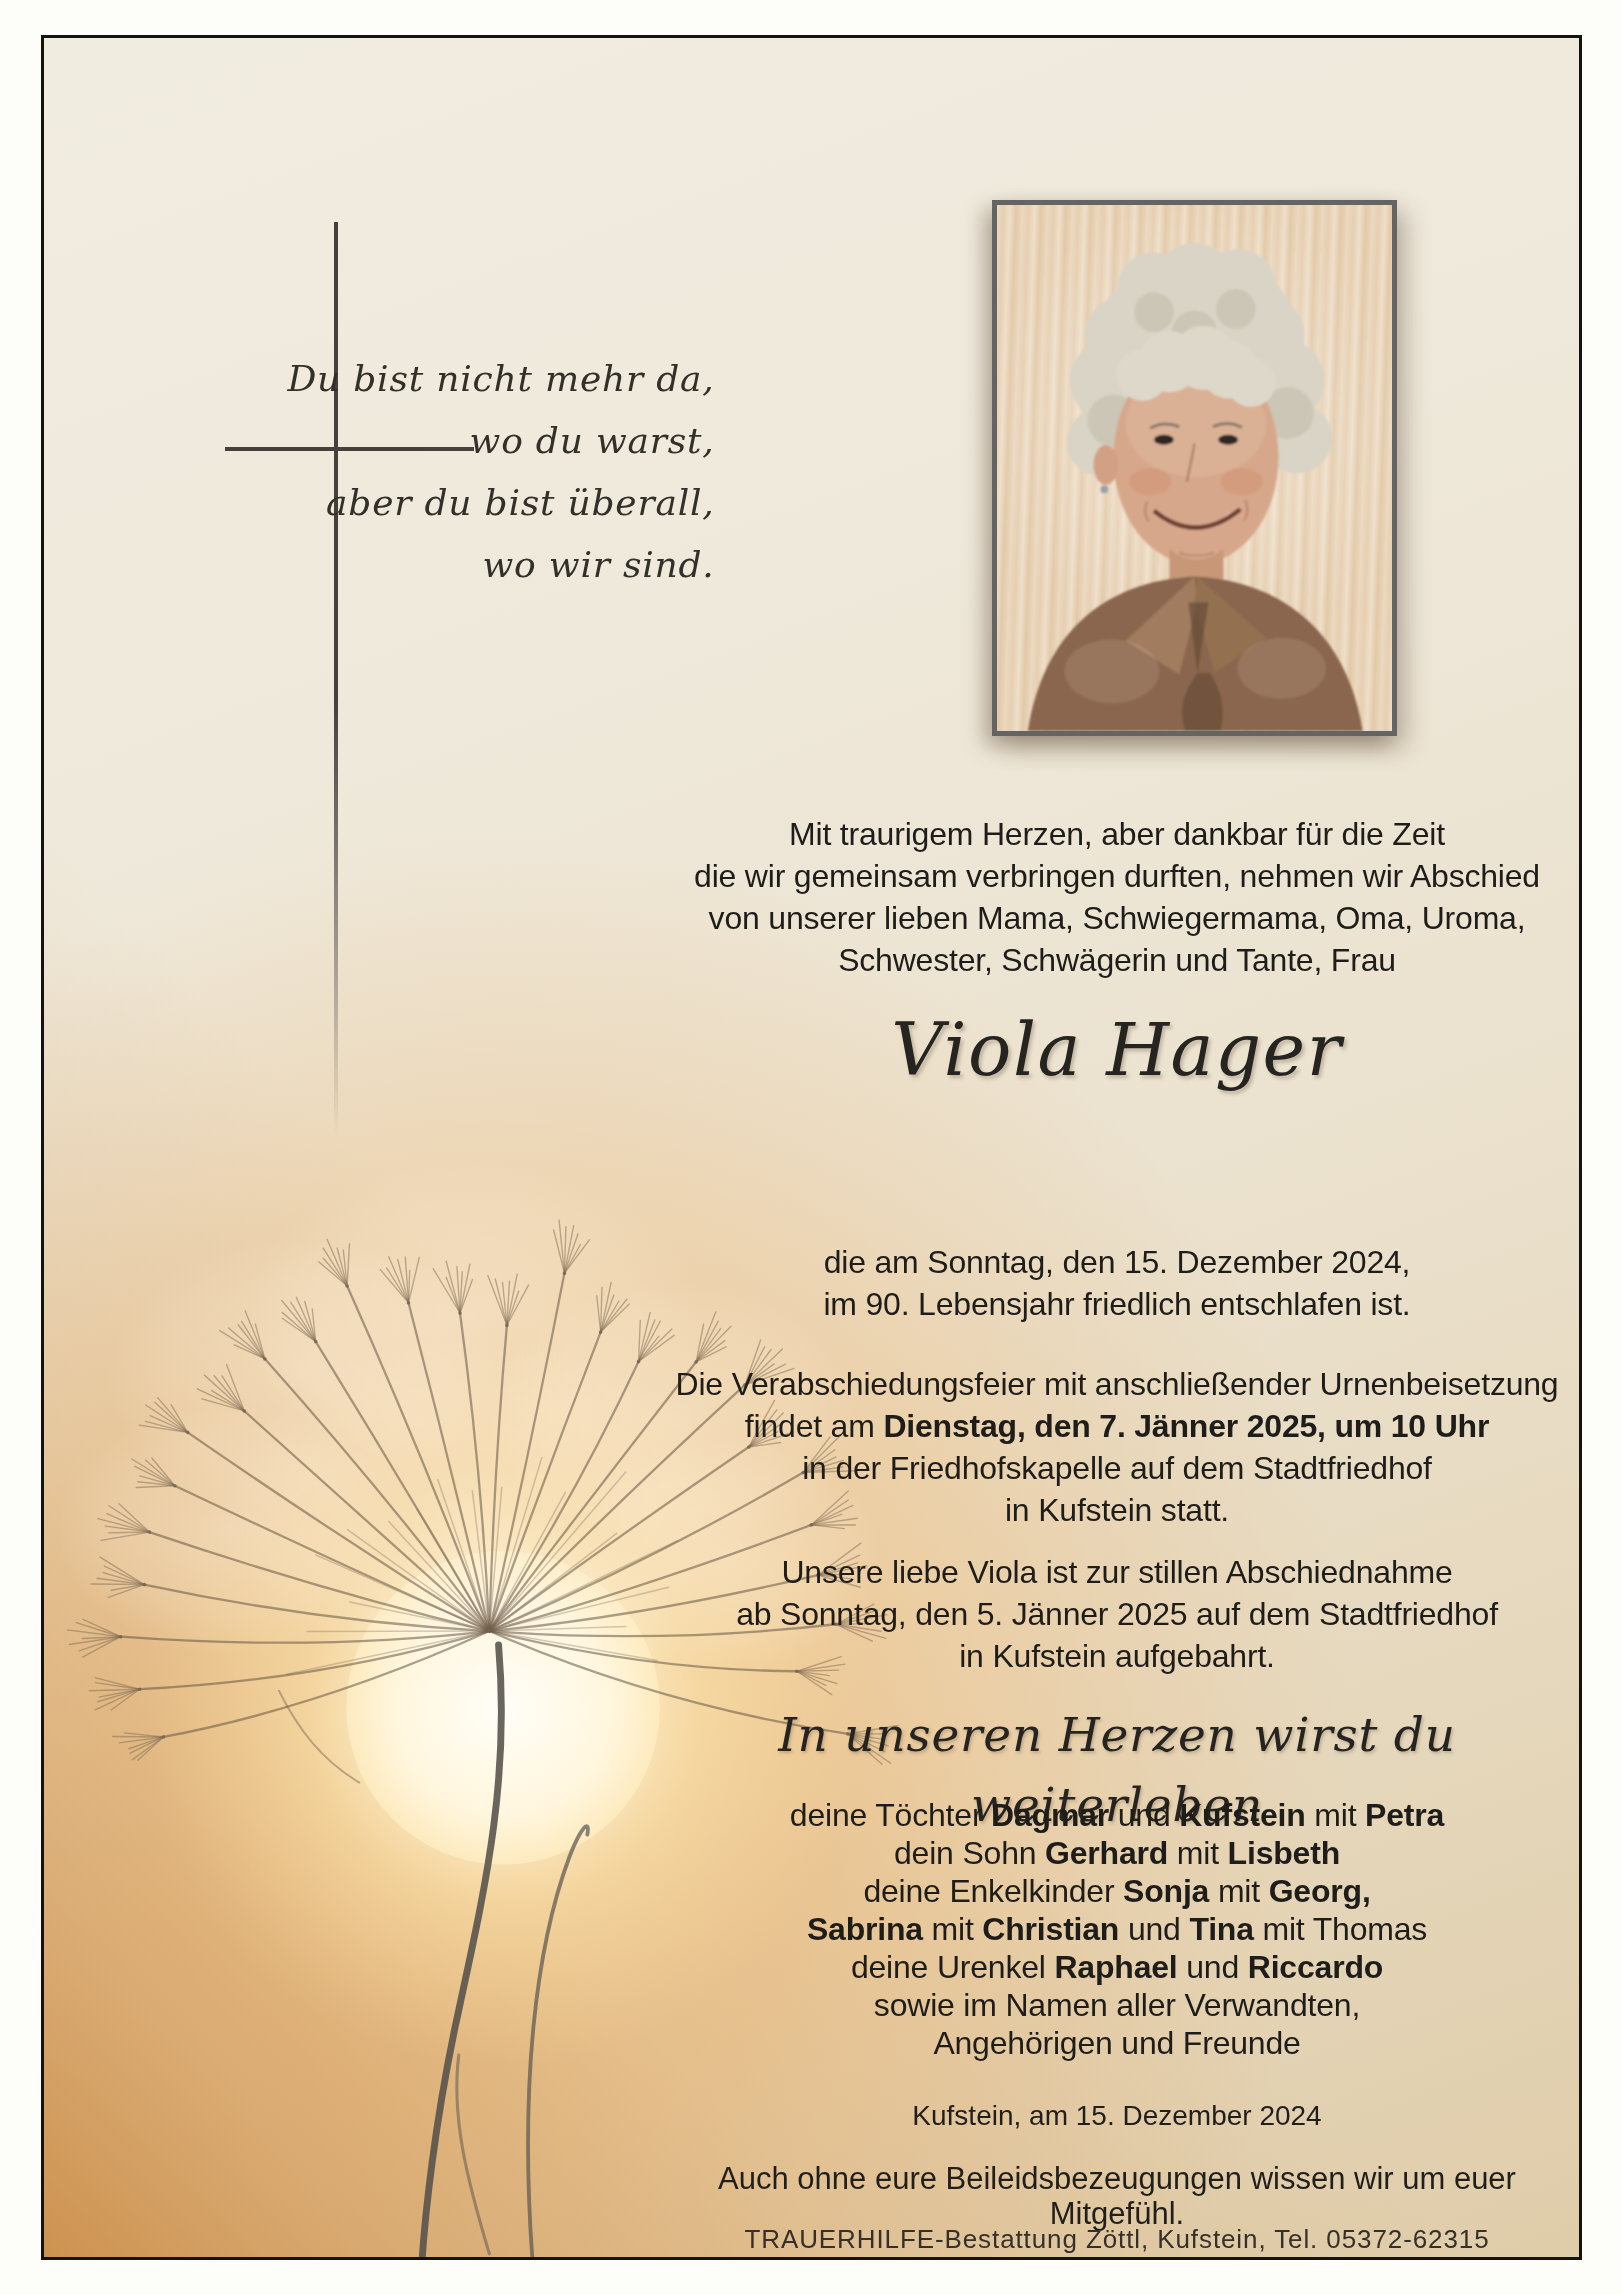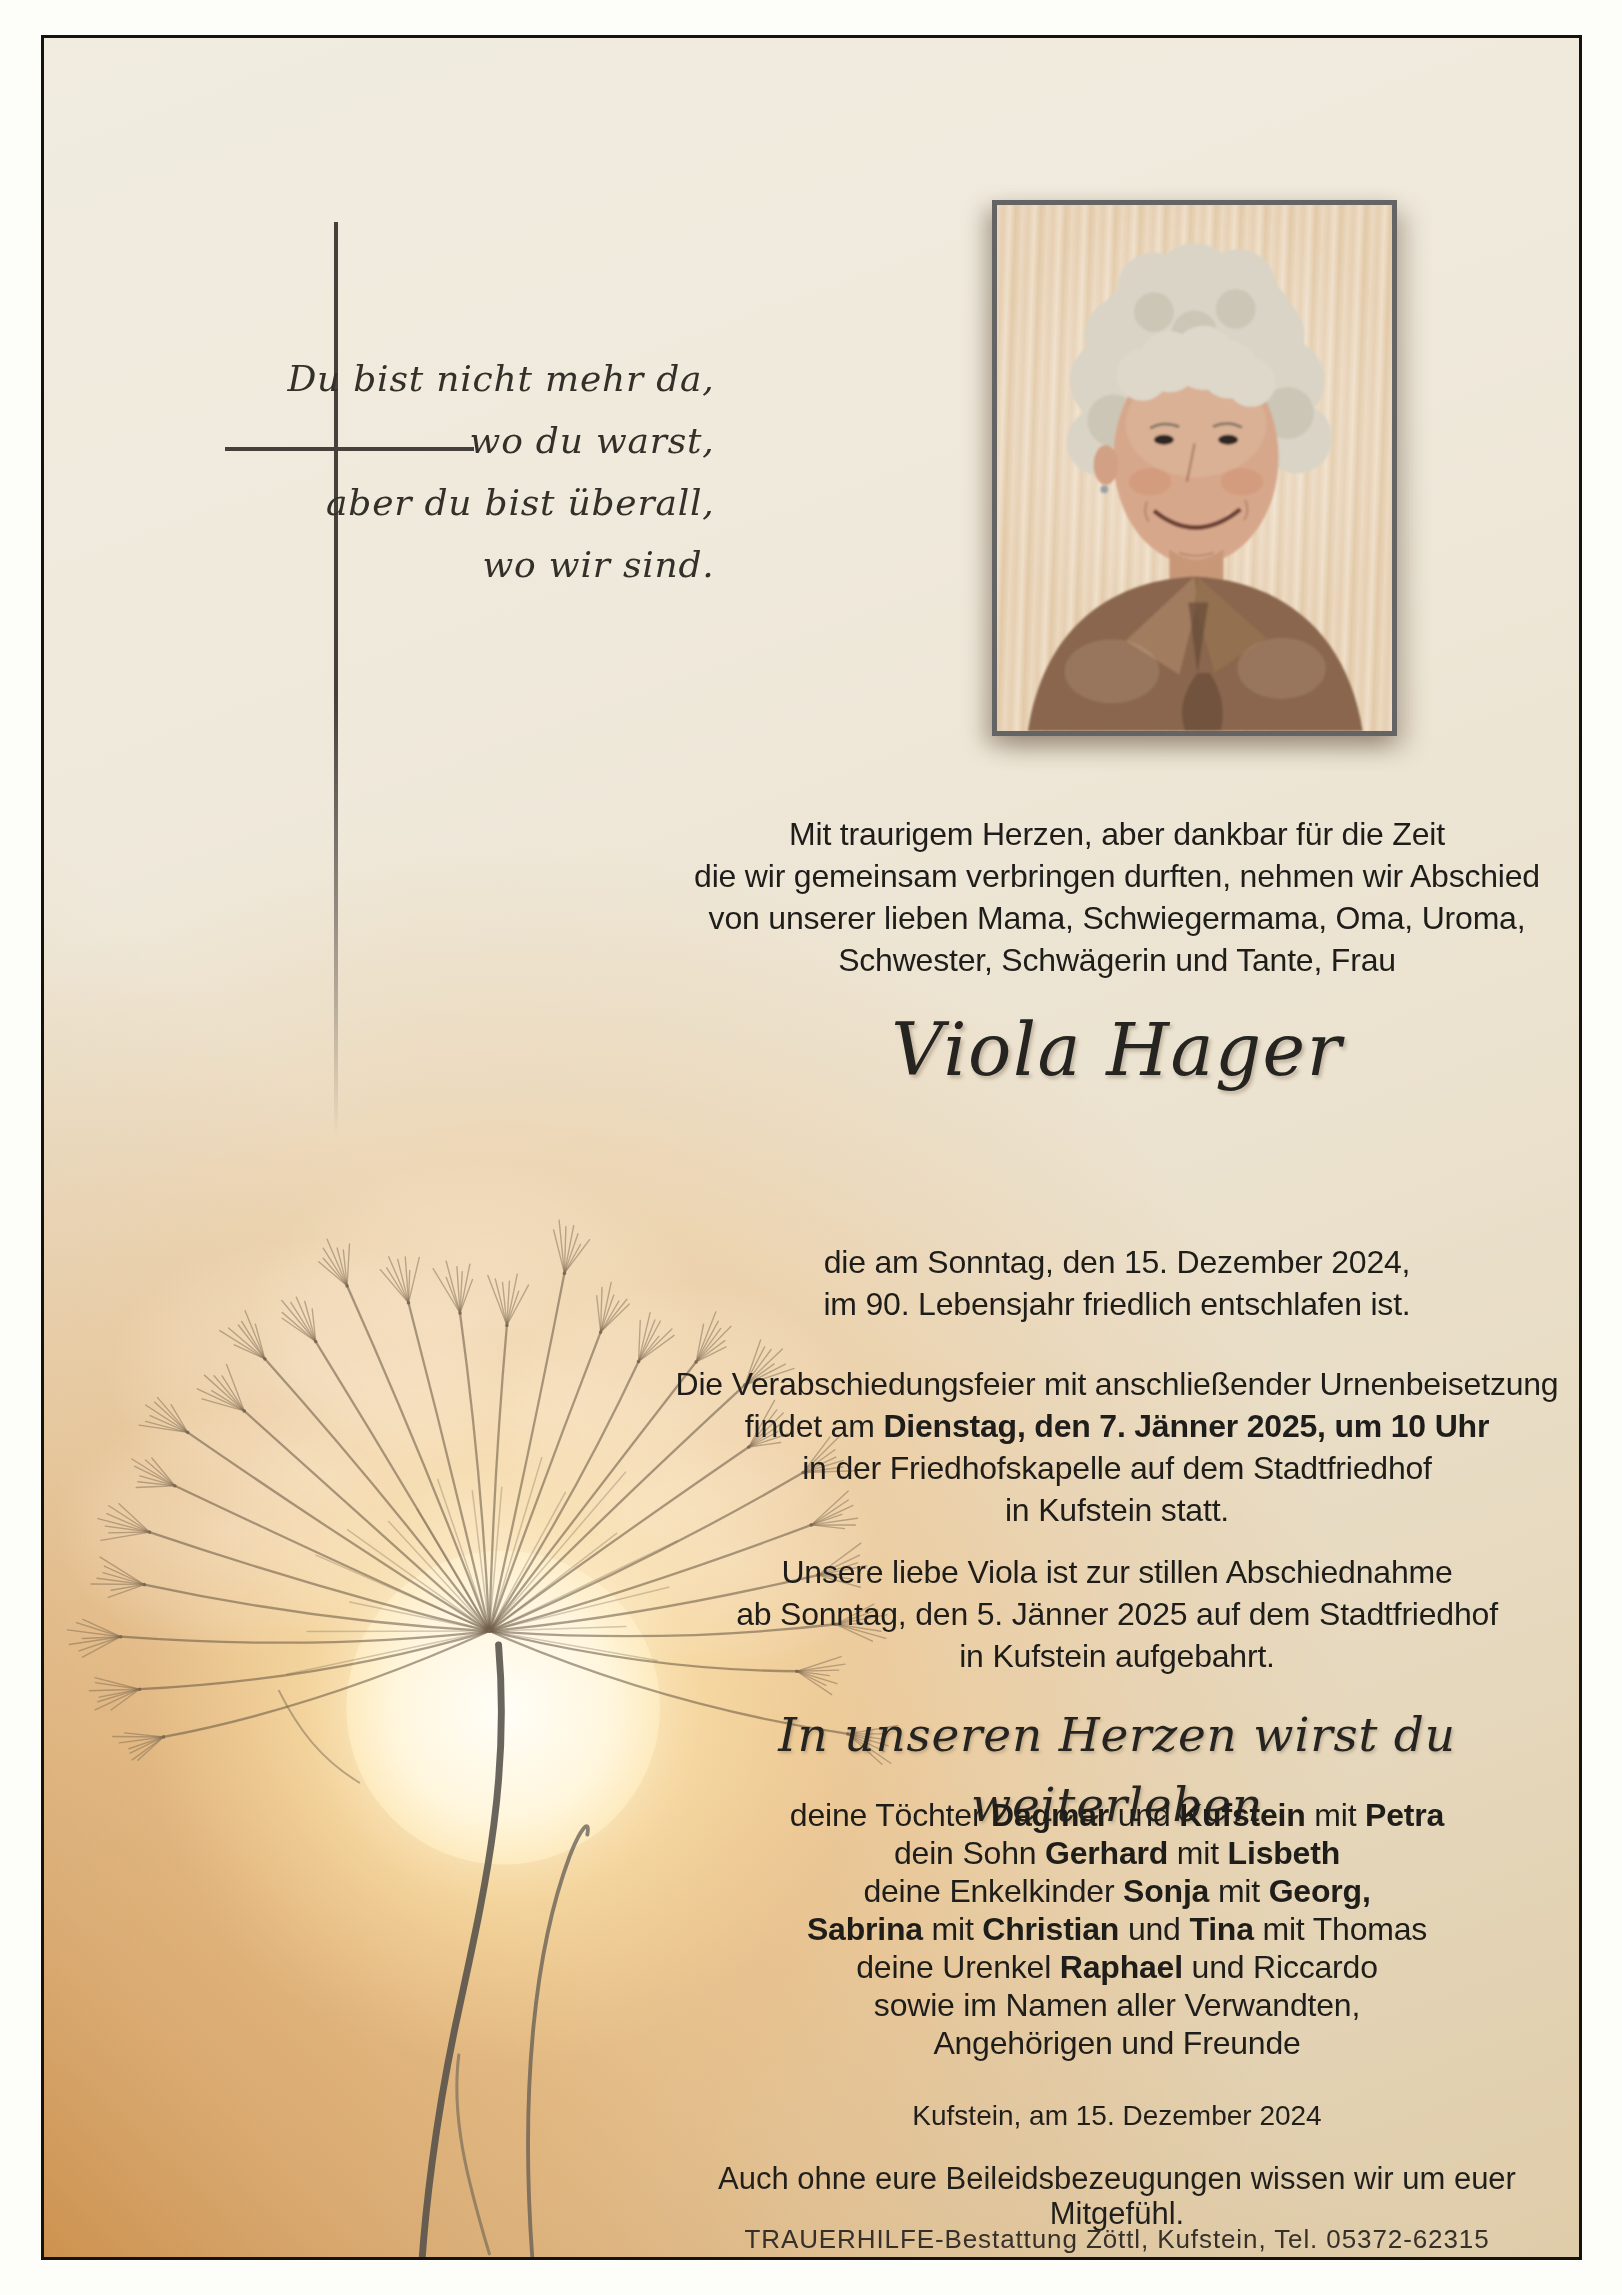--- a/index.html
+++ b/index.html
@@ -483,21 +483,21 @@
 
   <div class="col motto">
     <div class="script motto-script">In unseren Herzen wirst du weiterleben</div>
   </div>
 
   <div class="col family fam">
     <div><span>deine Töchter </span><span style="font-weight: 700;">Dagmar</span><span> und </span><span style="font-weight: 700;">Kufstein</span><span> mit </span><span style="font-weight: 700;">Petra</span></div>
     <div><span>dein Sohn </span><span style="font-weight: 700;">Gerhard</span><span> mit </span><span style="font-weight: 700;">Lisbeth</span></div>
     <div><span>deine Enkelkinder </span><span style="font-weight: 700;">Sonja</span><span> mit </span><span style="font-weight: 700;">Georg,</span></div>
     <div><span style="font-weight: 700;">Sabrina</span><span> mit </span><span style="font-weight: 700;">Christian</span><span> und </span><span style="font-weight: 700;">Tina</span><span> mit </span><span style="font-weight: 400;">Thomas</span></div>
-    <div><span>deine Urenkel </span><span style="font-weight: 700;">Raphael</span><span> und </span><span style="font-weight: 400;">Riccardo</span></div>
+    <div><span>deine Urenkel </span><span style="font-weight: 700;">Raphael</span><span> und </span><span style="font-weight: 700;">Riccardo</span></div>
     <div><span>sowie im Namen aller Verwandten,</span></div>
     <div><span>Angehörigen und Freunde</span></div>
   </div>
 
   <div class="col place-date">Kufstein, am 15. Dezember 2024</div>
   <div class="col condolence">Auch ohne eure Beileidsbezeugungen wissen wir um euer Mitgefühl.</div>
   <div class="col funeral">TRAUERHILFE-Bestattung Zöttl, Kufstein, Tel. 05372-62315 www.bestattung-zoettl.at</div>
 
 </div>
 

